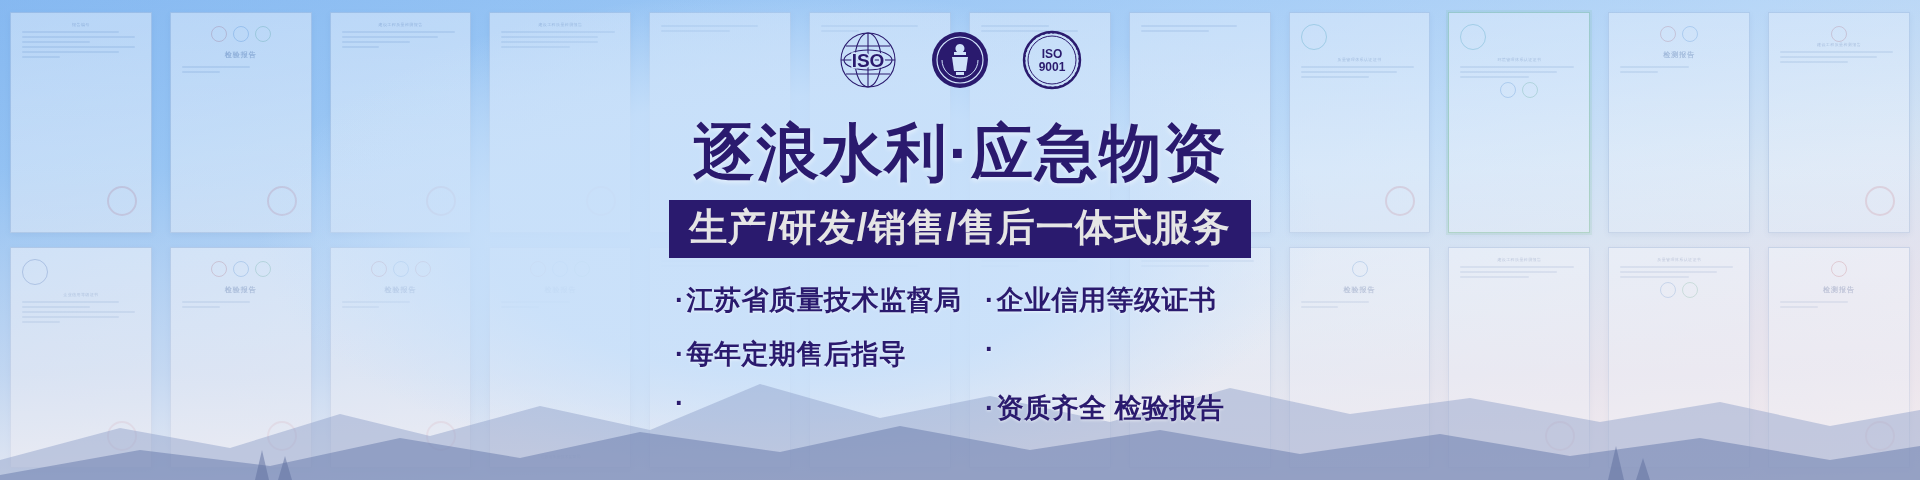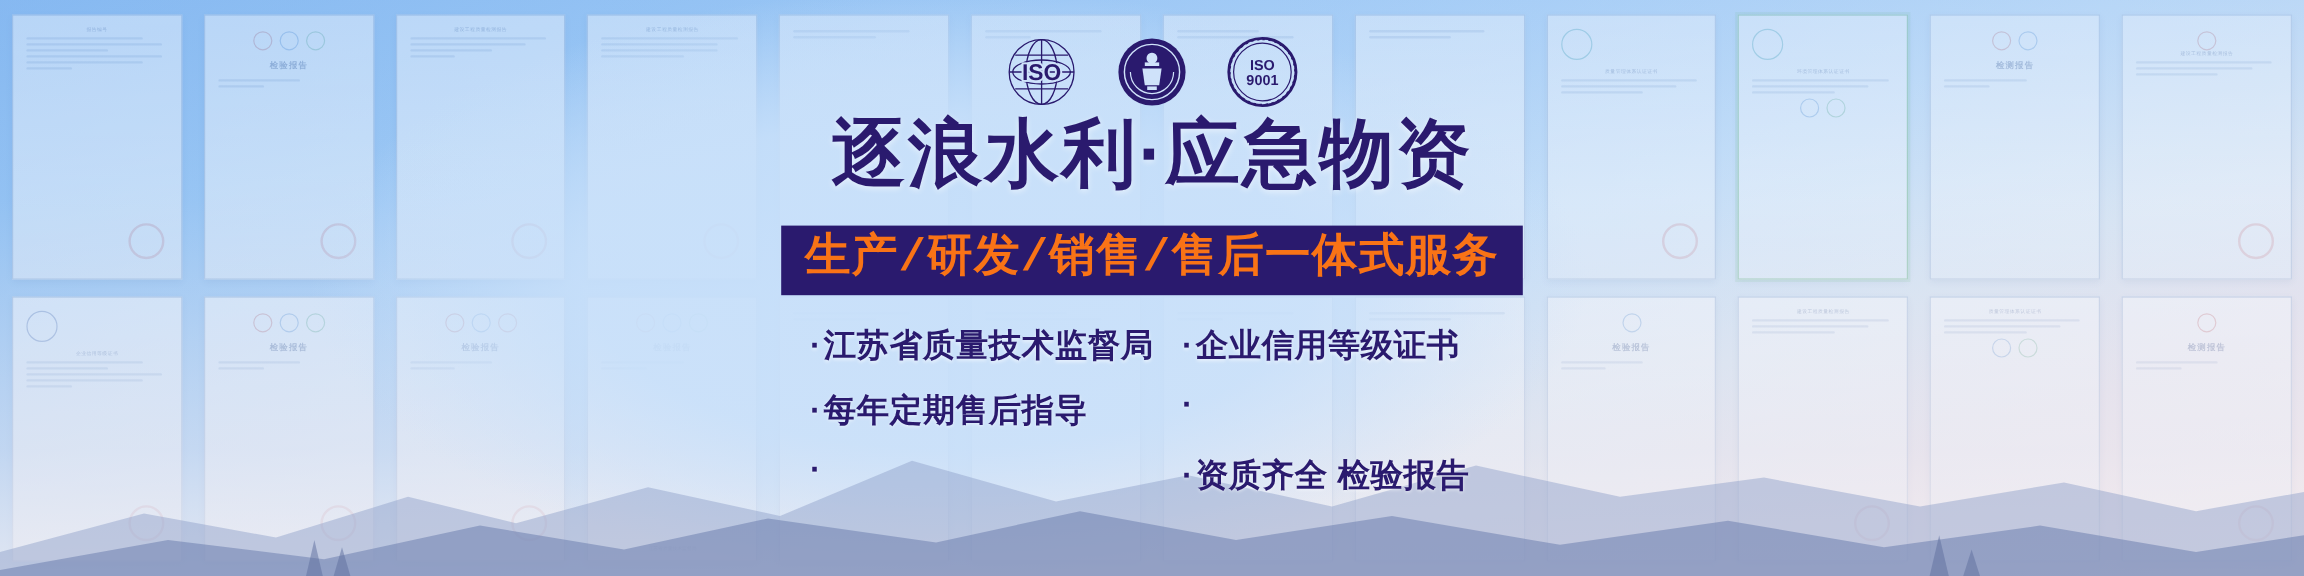--- a/index.html
+++ b/index.html
@@ -90,37 +90,36 @@
     display: flex; justify-content: center; align-items: center; gap: 32px;
     z-index: 5;
   }
   .iso-badge { width: 60px; height: 60px; position: relative; }
   .iso-badge svg { display:block; width:100%; height:100%; }
 
   
   .content {
     position: absolute; top: 0; left: 0; right: 0; bottom: 0;
     z-index: 6; display: flex; flex-direction: column;
-    align-items: center; padding-top: 96px;
+    align-items: center; padding-top: 120px;
   }
   .main-title {
     font-size: 62px; font-weight: bold; color: #2a1a6e;
     letter-spacing: 2px; line-height: 1.06;
     text-shadow: 0 2px 5px rgba(255,255,255,.55);
     white-space: nowrap;
   }
   .subtitle-bar {
-    margin-top: 26px;
+    margin-top: 14px;
     background: #2a1a6e;
-    color: #f97316;
+    color: #e5e5e5;
     font-size: 38px; font-weight: bold; letter-spacing: 1px;
     padding: 7px 20px 10px 20px;
     white-space: nowrap;
     line-height: 1.08;
-    font-family: Liberation Mono, monospace;
   }
   .features {
     margin-top: 24px;
     display: grid;
     grid-template-columns: 290px 260px;
     column-gap: 20px;
     row-gap: 18px;
   }
   .feature {
     display: flex; align-items: baseline; gap: 2px;

